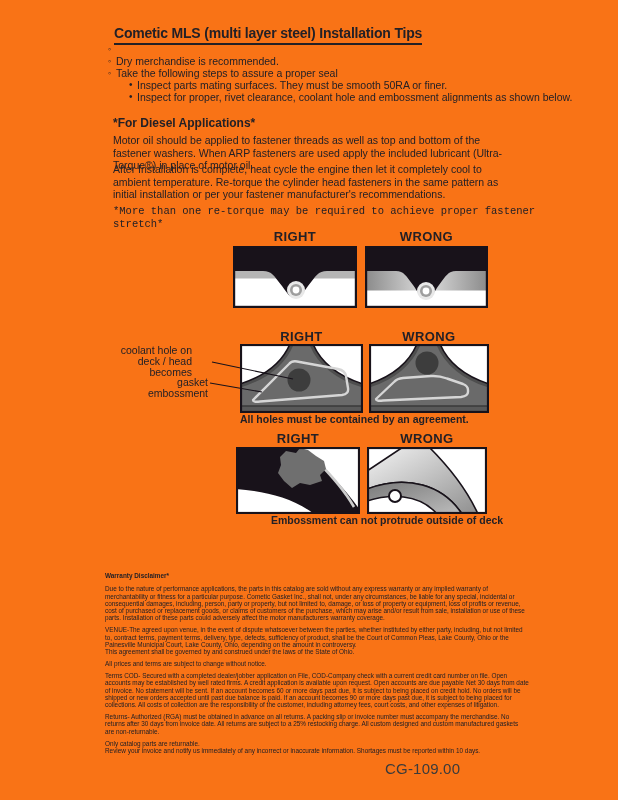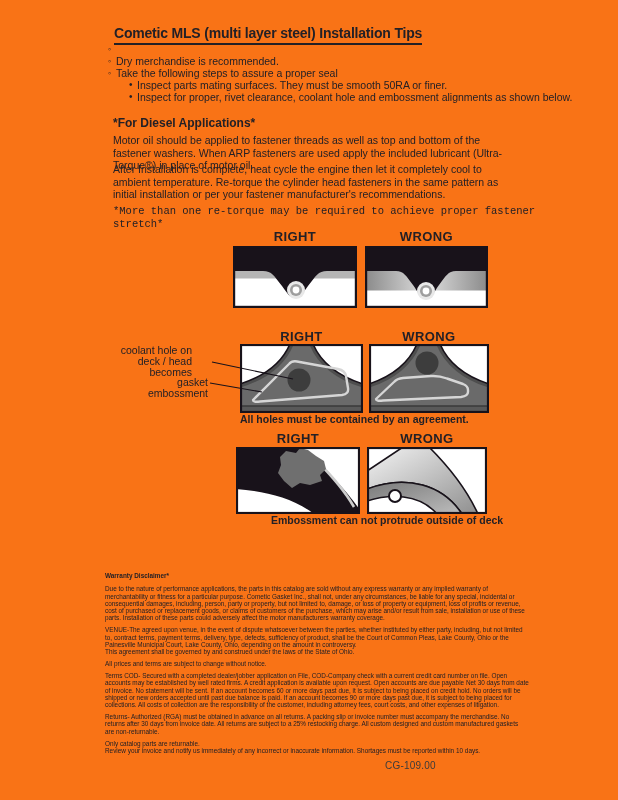--- a/index.html
+++ b/index.html
@@ -20,21 +20,21 @@
   .h2{font-size:12px;font-weight:bold;}
   .para{font-size:10.5px;line-height:12.6px;}
   .rwlab{font-size:13px;font-weight:700;letter-spacing:0.4px;text-align:center;}
   .cap{font-size:10.5px;font-weight:bold;line-height:11.5px;}
   .sidelab{font-size:10.5px;line-height:10.9px;text-align:right;}
   .dbox{display:block;}
   .fineprint{font-size:6.4px;line-height:7.25px;width:424px;}
   .fineprint .fphead{font-weight:bold;margin:0 0 6px 0;}
   .fineprint p{margin:0 0 4.8px 0;}
   .fineprint p.nogap{margin-bottom:0;}
-  .pagenum{font-size:10px;color:#3b3b3b;letter-spacing:0.2px;text-align:right;}
+  .pagenum{font-size:15px;color:#3b3b3b;letter-spacing:0.2px;text-align:right;}
   svg{display:block;}
 </style>
 </head>
 <body>
 
 <div class="page">
 
   <div class="abs" style="left:114px;top:24px;">
     <span class="title">Cometic MLS (multi layer steel) Installation Tips</span>
   </div>

